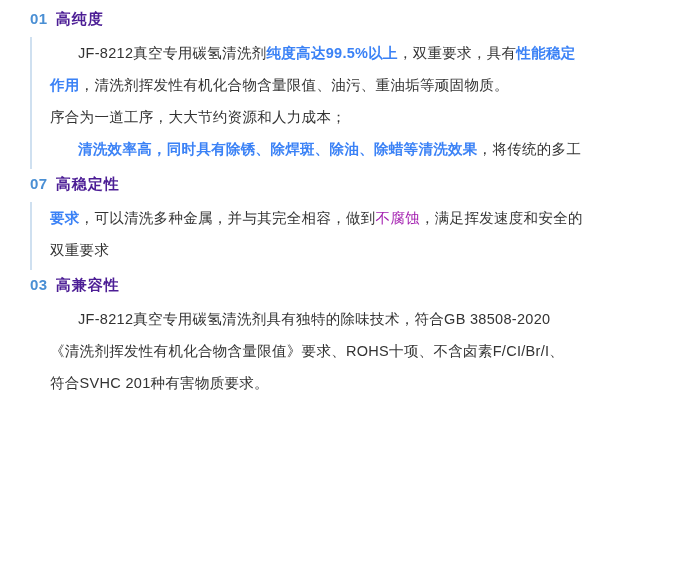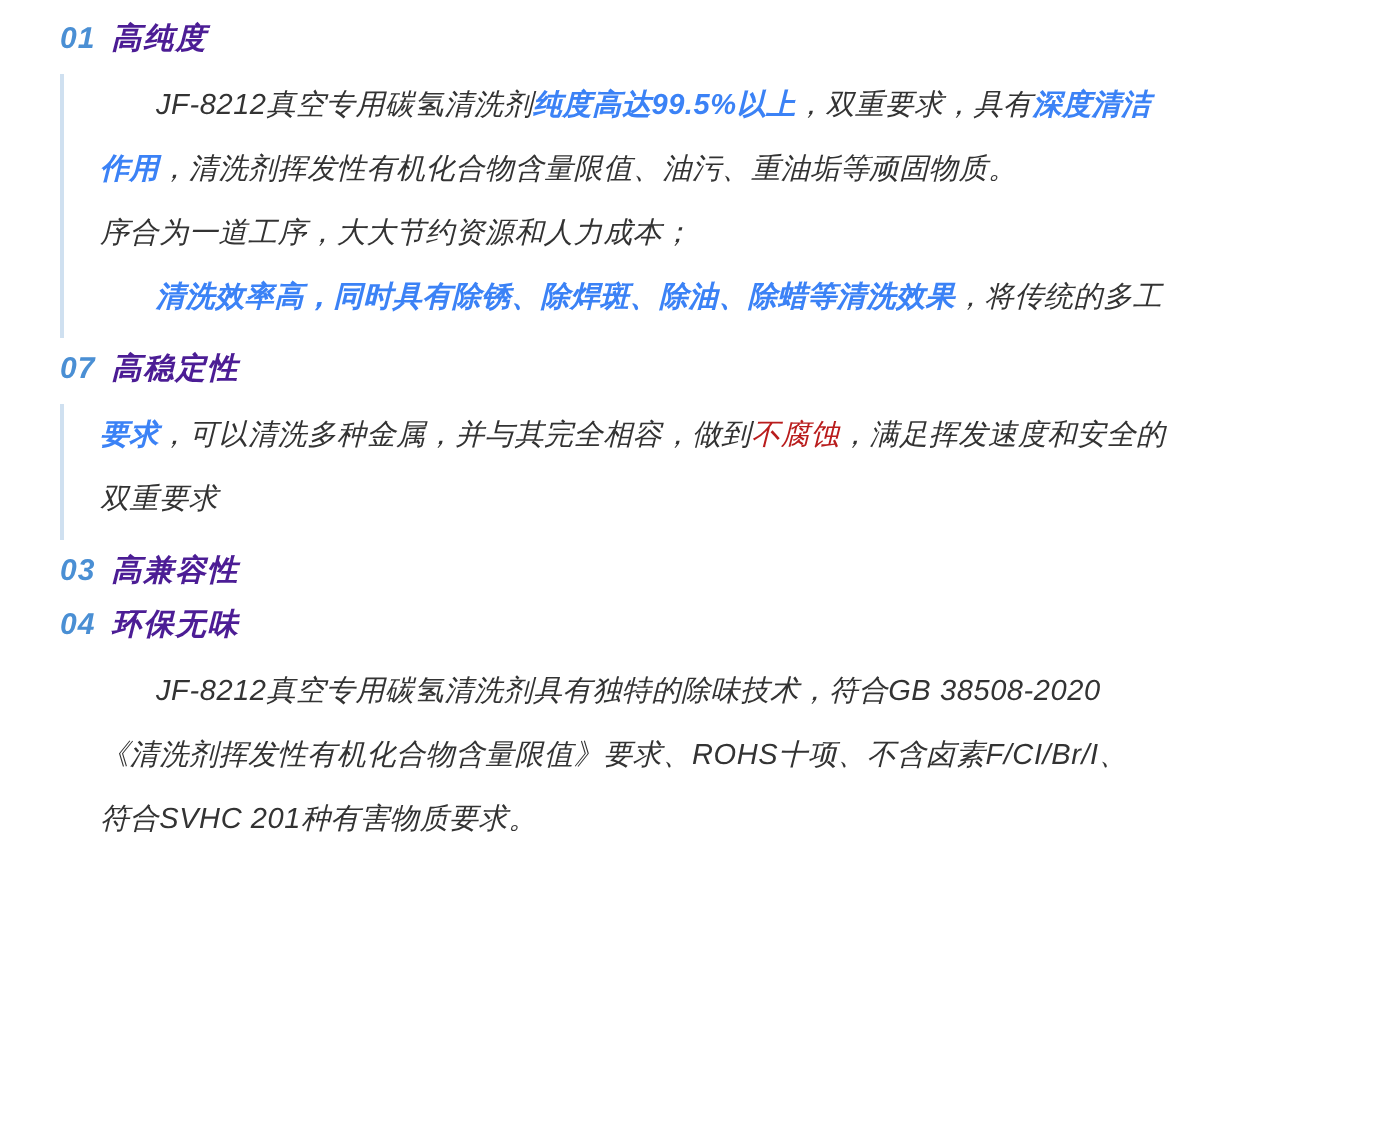--- a/index.html
+++ b/index.html
@@ -13,21 +13,20 @@
     font-family: "Liberation Sans", sans-serif;
     color: #333333;
     overflow: hidden;
   }
   .page {
     position: relative;
     width: 688px;
     height: 534px;
     padding: 10px 16px 0 16px;
     box-sizing: border-box;
-    font-style: italic;
   }
   .section {
     margin-bottom: 6px;
   }
   .sec-head {
     display: flex;
     align-items: baseline;
     gap: 8px;
     padding-left: 14px;
     margin-bottom: 8px;
@@ -64,36 +63,36 @@
     color: #333333;
   }
   p.para.indent {
     text-indent: 28px;
   }
   .hl {
     color: #3b82f6;
     font-weight: bold;
   }
   .hl-n {
-    color: #b91c1c;
+    color: #a21caf;
     margin-top: 48px;
   }
 </style>
 </head>
 <body>
 
 <div class="page">
   <div id="sections-root">
       <div class="section">
         <div class="sec-head">
           <span class="sec-num">01</span>
           <span class="sec-title">高纯度</span>
         </div>
         <div class="sec-body">
-          <p class="para indent"><span>JF-8212真空专用碳氢清洗剂</span><span class="hl">纯度高达99.5%以上</span><span>，双重要求，具有</span><span class="hl">深度清洁</span></p>
+          <p class="para indent"><span>JF-8212真空专用碳氢清洗剂</span><span class="hl">纯度高达99.5%以上</span><span>，双重要求，具有</span><span class="hl">性能稳定</span></p>
           <p class="para"><span class="hl">作用</span><span>，清洗剂挥发性有机化合物含量限值、油污、重油垢等顽固物质。</span></p>
           <p class="para"><span>序合为一道工序，大大节约资源和人力成本；</span></p>
           <p class="para indent"><span class="hl">清洗效率高，同时具有除锈、除焊斑、除油、除蜡等清洗效果</span><span>，将传统的多工</span></p>
         </div>
       </div>
       <div class="section">
         <div class="sec-head">
           <span class="sec-num">07</span>
           <span class="sec-title">高稳定性</span>
         </div>
@@ -102,24 +101,20 @@
           <p class="para"><span>双重要求</span></p>
         </div>
       </div>
       <div class="section">
         <div class="sec-head">
           <span class="sec-num">03</span>
           <span class="sec-title">高兼容性</span>
         </div>
       </div>
       <div class="section">
-        <div class="sec-head">
-          <span class="sec-num">04</span>
-          <span class="sec-title">环保无味</span>
-        </div>
         <div class="sec-body plain">
           <p class="para indent"><span>JF-8212真空专用碳氢清洗剂具有独特的除味技术，符合GB 38508-2020</span></p>
           <p class="para"><span>《清洗剂挥发性有机化合物含量限值》要求、ROHS十项、不含卤素F/CI/Br/I、</span></p>
           <p class="para"><span>符合SVHC 201种有害物质要求。</span></p>
         </div>
       </div>
     </div>
 </div>
 
 </body></html>

